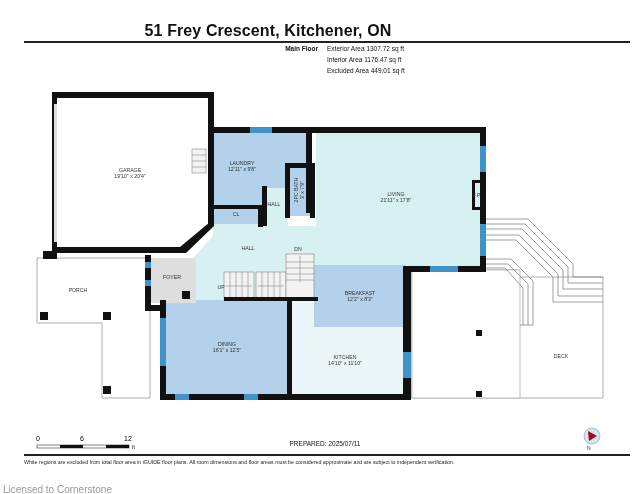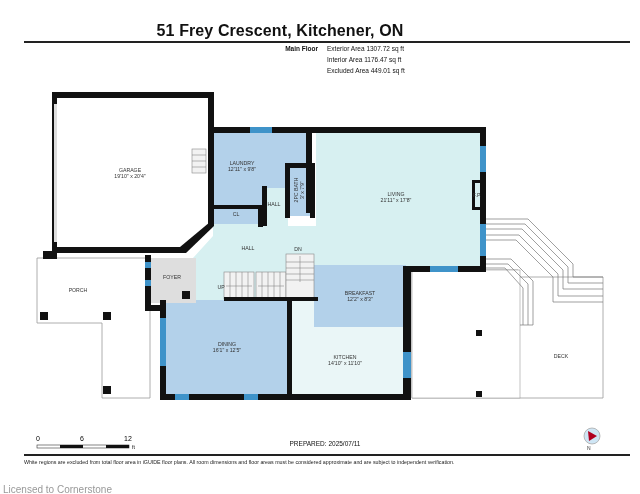--- a/index.html
+++ b/index.html
@@ -1,17 +1,17 @@
 <!DOCTYPE html>
 <html><head>
 <meta charset="utf-8">
 <style>
   html,body{margin:0;padding:0;background:#ffffff;}
   body{width:640px;height:494px;position:relative;overflow:hidden;font-family:"Liberation Sans",sans-serif;color:#111;}
-  .title{position:absolute;left:16px;width:528px;top:22px;text-align:center;font-size:16px;font-weight:bold;letter-spacing:0.1px;}
+  .title{position:absolute;left:4px;width:528px;top:22px;text-align:center;font-size:16px;font-weight:bold;letter-spacing:0.1px;}
   .hr{position:absolute;left:24px;width:606px;height:2px;background:#222;}
   .areas{position:absolute;top:43px;left:270px;font-size:6.5px;line-height:11px;}
   .areas .lbl{position:absolute;left:0;top:0;font-weight:bold;width:48px;text-align:right;}
   .areas .vals{position:absolute;left:57px;top:0;white-space:nowrap;}
   svg.plan{position:absolute;left:0;top:0;}
   .room-label{font-family:"Liberation Sans",sans-serif;font-size:5.2px;fill:#333;text-anchor:middle;}
   .prepared{position:absolute;left:0;width:640px;top:440px;text-align:center;font-size:6.5px;padding-left:10px;box-sizing:border-box;}
   .footnote{position:absolute;left:24px;top:459px;font-size:5.3px;color:#222;}
   .licensed{position:absolute;left:3px;top:484px;font-size:10px;color:#999;}
 </style>

